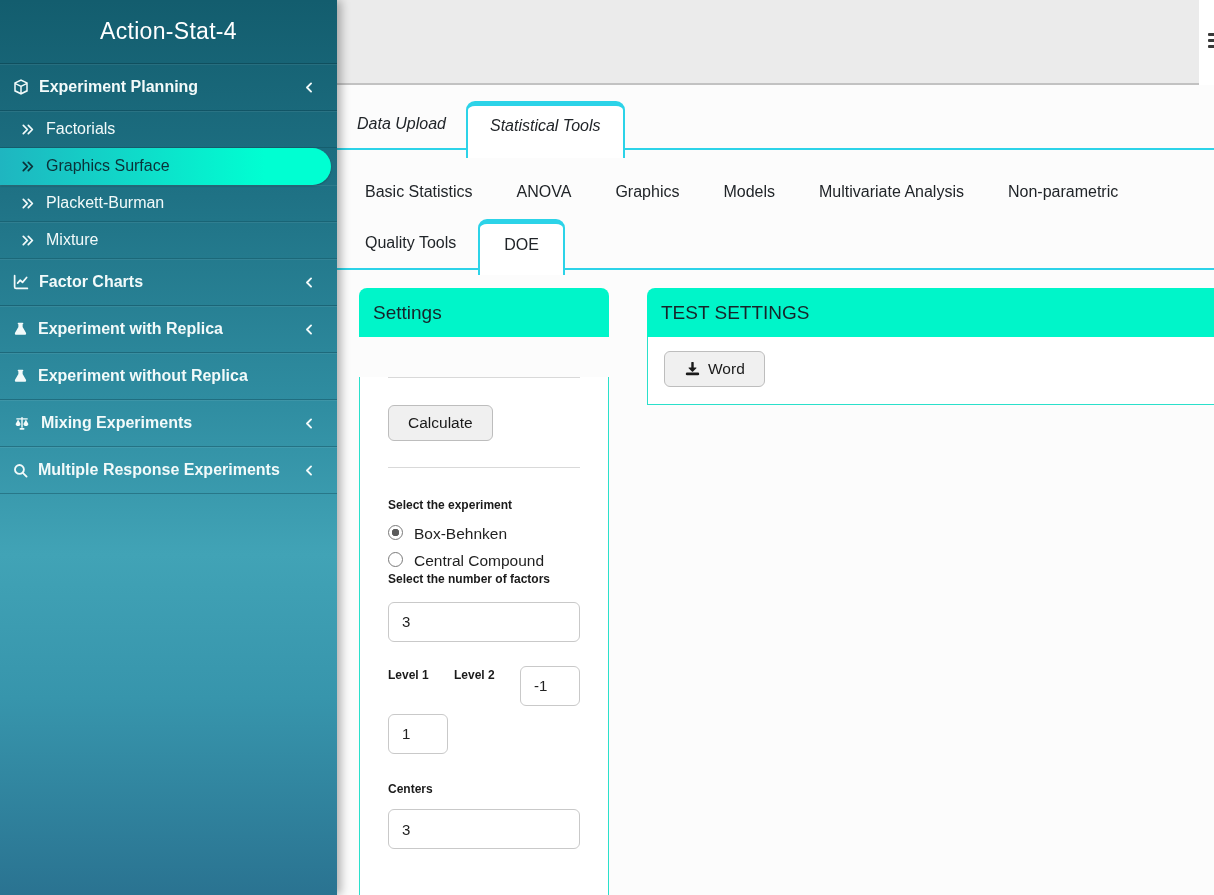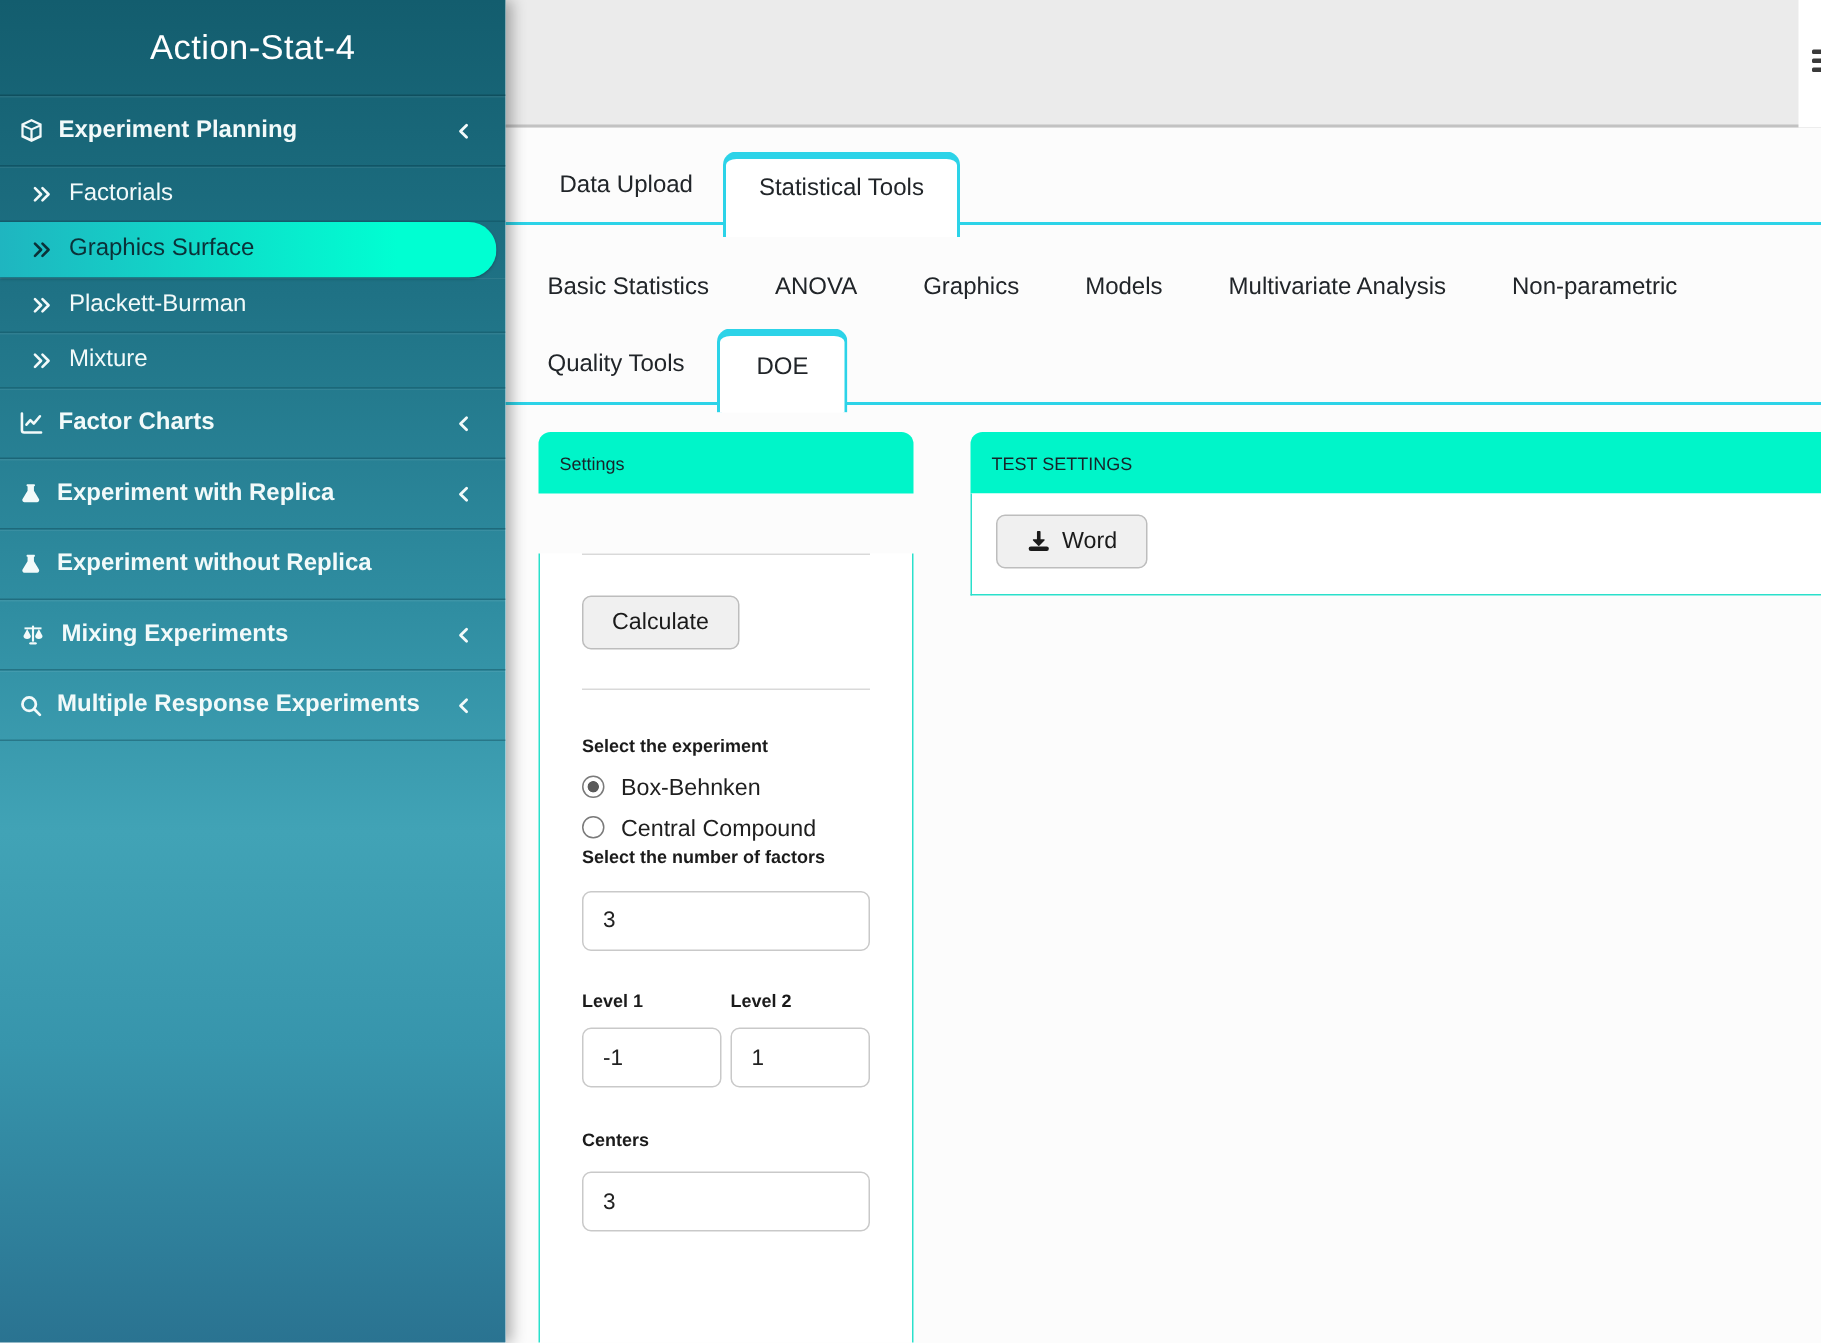--- a/index.html
+++ b/index.html
@@ -30,35 +30,35 @@
   .topband { position:relative; height:85px; background:#ebebeb;
     border-bottom:2px solid #c2c2c2; }
   .scrollstrip { position:absolute; right:0; top:0; width:15px; height:85px;
     background:#ffffff; overflow:hidden; }
   .burger { position:absolute; top:33px; right:-8px; width:14px; }
   .burger i { display:block; height:3px; background:#3a3a3a; margin-bottom:3px; border-radius:1px; }
 
   .content { padding-top:16px; background:#fcfcfc; }
 
   
-  .tabbar { position:relative; display:flex; align-items:flex-start; height:49px; padding-left:16px; }
+  .tabbar { position:relative; display:flex; align-items:flex-start; height:49px; padding-left:0;font-style:italic; }
   .tabbar .underline, .subtabs .underline { position:absolute; left:0; right:0; bottom:0;
     height:2px; background:#2cd3e8; z-index:0; }
   .tab { padding:14px 20px; font-size:16px; color:#212529; cursor:pointer; white-space:nowrap; }
   .tab.active { position:relative; z-index:2; background:#ffffff;
     border:2px solid #2cd3e8; border-top:5px solid #2cd3e8; border-bottom:none;
     border-radius:9px 9px 0 0; height:57px; padding:11px 22px 0 22px; }
   .subtabs { position:relative; margin-top:18px; }
   .subrow { display:flex; align-items:flex-start; height:51px; padding-left:6px; }
   .subrow .tab { padding:15px 22px; }
   .subrow .tab.active { height:56px; padding:12px 24px 0 24px; margin-bottom:-5px; }
 
   
   .panels { display:flex; align-items:flex-start; gap:38px; padding-left:22px; margin-top:18px; }
-  .card-header { background:#00f5c9; color:#17242a; font-size:12px;
+  .card-header { background:#00f5c9; color:#17242a; font-size:19px;
     padding:14px 14px 13px 14px; border-radius:8px 8px 0 0; }
   .settings-card { width:250px; flex:0 0 auto; }
   .settings-body { background:#ffffff; border:1px solid #2ae0cb; border-top:none;
     height:600px; padding:0 28px; }
   .settings-body hr { border:none; border-top:1px solid #d9d9d9; }
   .hr1 { margin-top:40px; } .hr2 { margin-top:26px; }
   .btn { display:inline-flex; align-items:flex-start; gap:7px; background:#f0f0f0;
     border:1px solid #bdbdbd; border-radius:6px; padding:8px 19px; font-size:15.5px;
     color:#1a1a1a; cursor:pointer; font-family:inherit; }
   .calc-btn { margin-top:27px; }
@@ -66,21 +66,21 @@
   .m-exp { margin-top:28px; }
   .radio-row { display:flex; gap:11px; margin-top:9px;
     font-size:15.5px; color:#1f1f1f; cursor:pointer; }
   .radio-row input { appearance:none; -webkit-appearance:none; width:15px; height:15px;
     border:1.5px solid #7a7a7a; border-radius:50%; background:#fff; cursor:pointer; }
   .radio-row input:checked { background:radial-gradient(circle,#5b5b5b 0 3.5px,transparent 4px); }
   .m-fact { }
   .txt { width:100%; height:40px; border:1px solid #c9c9c9; border-radius:6px;
     padding:0 13px; font-size:15px; color:#222; font-family:inherit; background:#fff; }
   .mt10 { margin-top:10px; } .mt12 { margin-top:12px; }
-  .levels { display:grid; grid-template-columns:1fr 1fr; column-gap:6px; row-gap:8px; margin-top:24px; }
+  .levels { display:grid; grid-template-columns:1fr 1fr 1fr; column-gap:6px; row-gap:8px; margin-top:24px; }
   .m-cent { margin-top:26px; }
 
   .test-card { flex:1 1 auto; margin-right:-6px; }
   .test-card .card-header { border-radius:8px 0 0 0; }
   .test-body { background:#ffffff; border-left:1px solid #2ae0cb; border-bottom:1px solid #2ae0cb;
     height:68px; padding:14px 0 0 16px; }
 
   svg { display:block; }
 </style>
 </head>

